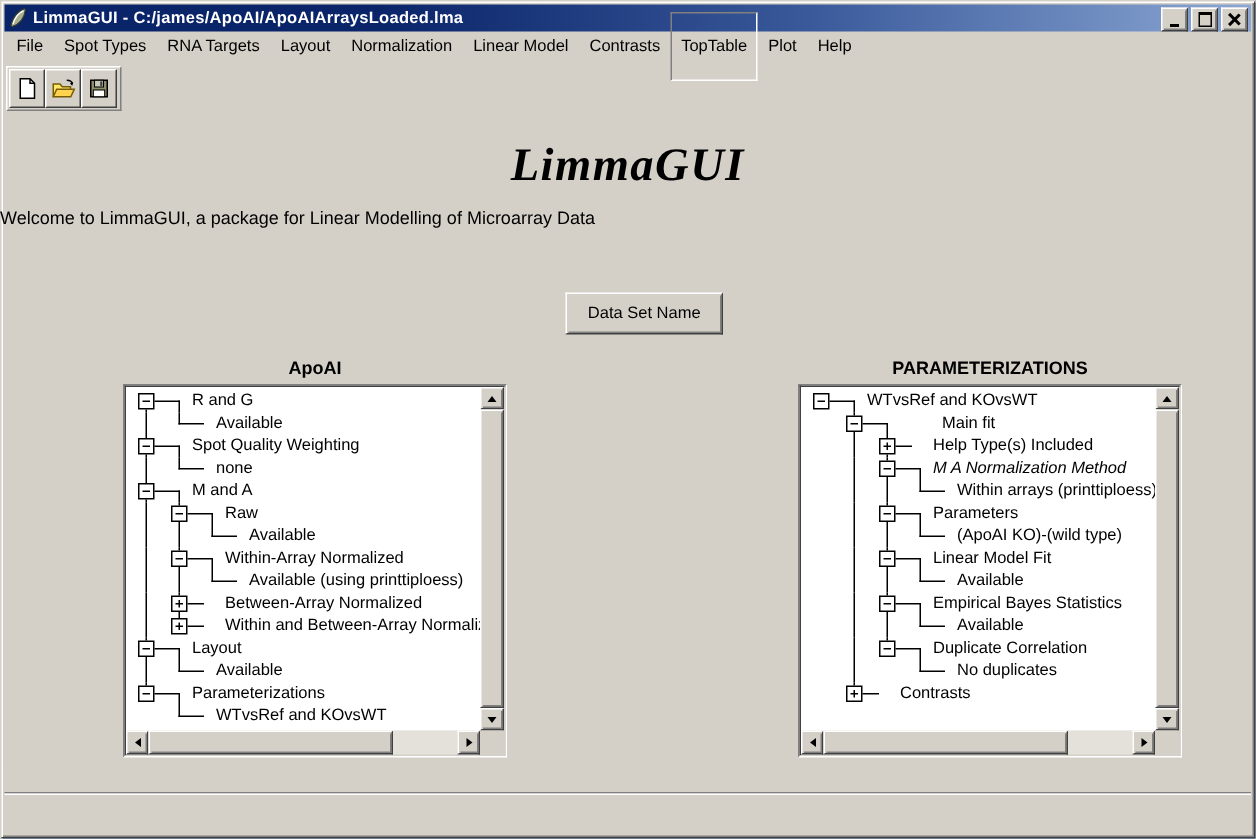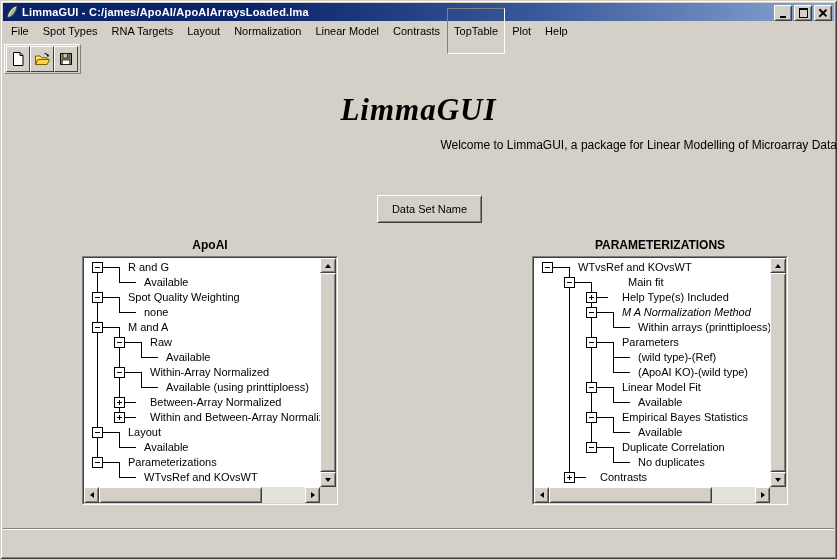--- a/index.html
+++ b/index.html
@@ -57,21 +57,21 @@
     padding:2px;box-sizing:border-box;
   }
   #dropdown .drop-item{
     width:100%;height:100%;background:#0a246a;color:#fff;font-size:11px;
     display:flex;align-items:center;justify-content:center;white-space:nowrap;
   }
   
   #heading{position:absolute;left:0;top:92px;width:100%;text-align:center;
     font-family:"Liberation Serif",serif;font-style:italic;font-weight:bold;
     font-size:31px;color:#000;letter-spacing:1px;}
-  #welcome{position:absolute;left:0;top:138px;width:100%;text-align:right;font-size:12px;color:#000;}
+  #welcome{position:absolute;left:0;top:138px;width:100%;text-align:left;font-size:12px;color:#000;}
   #dataset-btn{
     position:absolute;left:377px;top:195px;width:103px;height:26px;background:#d4d0c8;
     border:1px solid;border-color:#fff #404040 #404040 #fff;
     box-shadow:inset 1px 1px 0 #d4d0c8, inset -1px -1px 0 #808080;
     font-size:11px;color:#000;display:flex;align-items:center;justify-content:center;
   }
   .tree-header{position:absolute;top:238px;width:256px;text-align:center;font-size:12px;font-weight:bold;color:#000;}
   #hdr-left{left:82px;} #hdr-right{left:532px;}
   
   .treewrap{position:absolute;top:256px;width:256px;height:249px;}
@@ -402,28 +402,20 @@
                 <div class="tl" style="left: 79px; top: 7px; width: 1px; height: 8px;"></div>
                 <div class="tbox" style="left: 52px;">
                   <div class="h"></div>
                 </div>
                 <span class="lbl" style="left: 88px;">Parameters</span>
               </div>
               <div class="tree-row">
                 <div class="tl" style="left: 35px; top: 0px; width: 1px; height: 15px;"></div>
                 <div class="tl" style="left: 57px; top: 0px; width: 1px; height: 15px;"></div>
                 <div class="tl" style="left: 79px; top: 0px; width: 1px; height: 8px;"></div>
-                <div class="tl" style="left: 79px; top: 7px; width: 1px; height: 8px;"></div>
-                <div class="tl" style="left: 79px; top: 7px; width: 17px; height: 1px;"></div>
-                <span class="lbl" style="left: 104px;">(wild type)-(Ref)</span>
-              </div>
-              <div class="tree-row">
-                <div class="tl" style="left: 35px; top: 0px; width: 1px; height: 15px;"></div>
-                <div class="tl" style="left: 57px; top: 0px; width: 1px; height: 15px;"></div>
-                <div class="tl" style="left: 79px; top: 0px; width: 1px; height: 8px;"></div>
                 <div class="tl" style="left: 79px; top: 7px; width: 17px; height: 1px;"></div>
                 <span class="lbl" style="left: 104px; text-align: center;">(ApoAI KO)-(wild type)</span>
               </div>
               <div class="tree-row">
                 <div class="tl" style="left: 35px; top: 0px; width: 1px; height: 15px;"></div>
                 <div class="tl" style="left: 57px; top: 0px; width: 1px; height: 8px;"></div>
                 <div class="tl" style="left: 57px; top: 7px; width: 1px; height: 8px;"></div>
                 <div class="tl" style="left: 57px; top: 7px; width: 23px; height: 1px;"></div>
                 <div class="tl" style="left: 79px; top: 7px; width: 1px; height: 8px;"></div>
                 <div class="tbox" style="left: 52px;">

